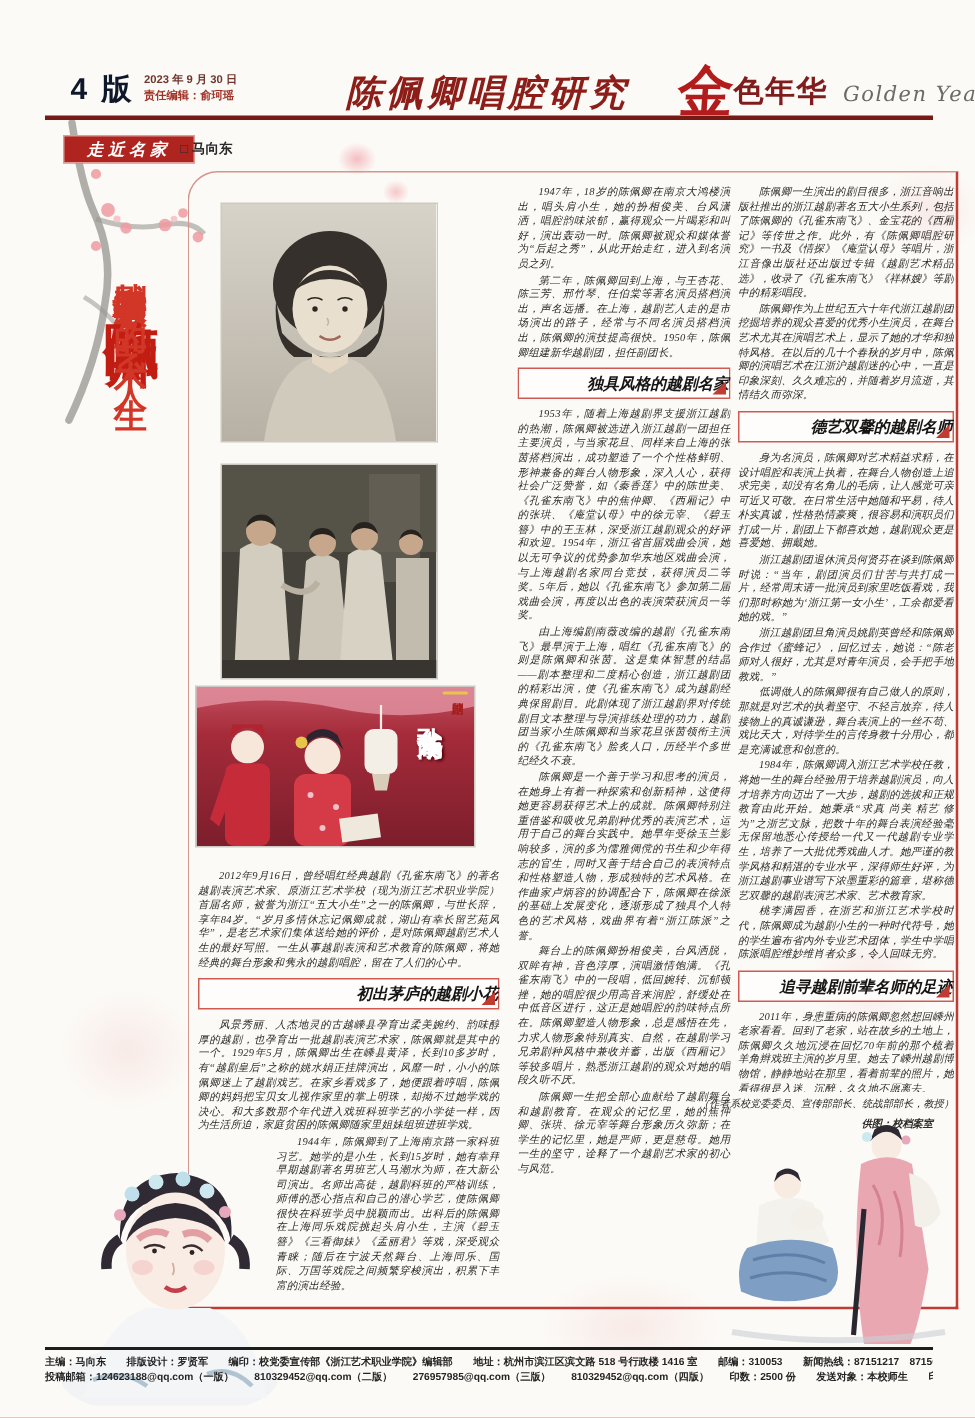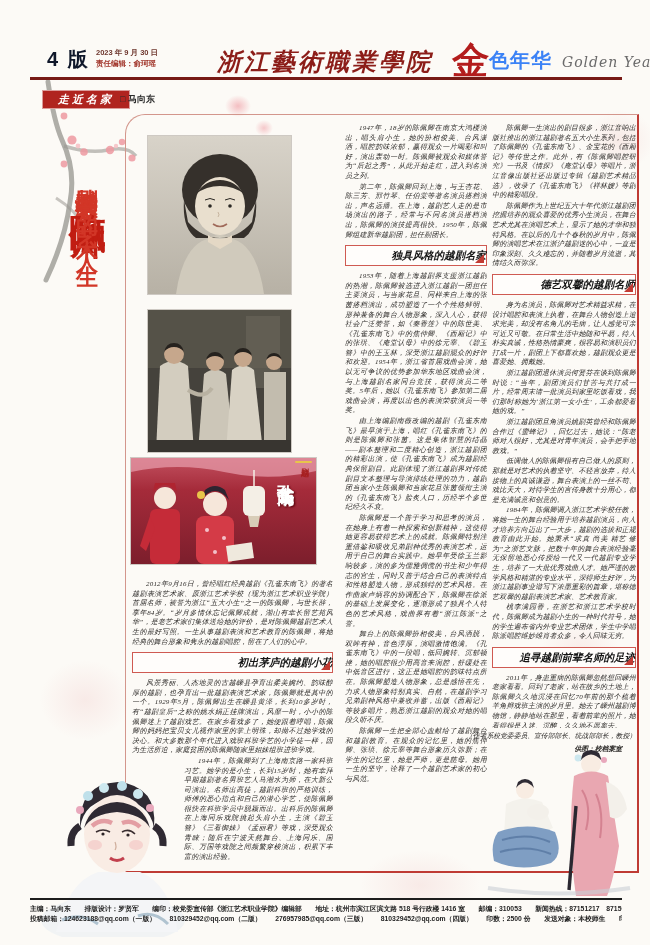--- a/index.html
+++ b/index.html
@@ -16,21 +16,21 @@
   #date-block{position:absolute;left:96px;top:47px;font-family:"Liberation Sans",sans-serif;
     font-size:7.5px;font-weight:bold;color:#6e372e;line-height:11px;}
   #date-block .editor{color:#a03328;}
   #masthead{position:absolute;left:212px;top:46px;width:226px;text-align:center;
     font-family:"DejaVu Serif",serif;font-weight:bold;font-style:italic;
     font-size:24px;color:#8c1d18;letter-spacing:3px;}
   #brand{position:absolute;left:452px;top:36px;width:190px;white-space:nowrap;}
   #brand .b-first{font-family:"DejaVu Serif",serif;font-weight:bold;font-size:37px;
     color:#b31c1c;display:inline-block;transform:skewX(-4deg);vertical-align:-6px;}
   #brand .b-rest{font-family:"Liberation Sans",sans-serif;font-weight:bold;font-size:20px;
-    color:#3b82f6;letter-spacing:1px;}
+    color:#7f1d1d;letter-spacing:1px;}
   #brand .b-en{font-family:"DejaVu Serif",serif;font-style:italic;font-size:14px;
     color:#6a6a6a;margin-left:6px;letter-spacing:1px;}
   #header-rule{position:absolute;left:30px;top:77px;width:592px;height:3px;background:#771a15;}
   
   #tag-label{position:absolute;left:42px;top:90px;background:#b0241f;color:#fff;
     font-family:"Liberation Serif",serif;font-style:italic;font-weight:bold;font-size:11px;
     padding:2px 16px;letter-spacing:3px;box-shadow:inset 0 0 0 1px rgba(255,255,255,.55);}
   #byline{position:absolute;left:120px;top:93px;font-family:"Liberation Sans",sans-serif;
     font-size:9px;font-weight:bold;color:#2b2b2b;}
   
@@ -87,21 +87,21 @@
 <div class="blob" style="left:585px;top:110px;width:70px;height:60px;"></div>
 <div class="blob" style="left:40px;top:660px;width:90px;height:80px;"></div>
 <div class="blob" style="left:360px;top:850px;width:120px;height:70px;"></div>
 <div class="blob" style="left:540px;top:620px;width:80px;height:70px;"></div>
 
 <div id="page-no">4 版</div>
 <div id="date-block">
   <div>2023 年 9 月 30 日</div>
   <div class="editor">责任编辑：俞珂瑶</div>
 </div>
-<div id="masthead">浙江藝術職業學院</div>
+<div id="masthead">陈佩卿唱腔研究</div>
 <div id="brand">
   <span class="b-first">金</span><span class="b-rest">色年华</span>
   <span class="b-en">Golden Years</span>
 </div>
 <div id="header-rule"></div>
 
 <svg class="deco" style="left:20px;top:80px;" width="120" height="205" viewBox="0 0 120 205">
   <path d="M28,2 q6,40 14,58 q14,30 8,62 q-5,38 -24,78" stroke="#8f8d88" stroke-width="5" fill="none" opacity=".7" stroke-linecap="round"></path>
   <path d="M44,66 q26,8 44,4 q20,-4 28,6" stroke="#9a9792" stroke-width="3.5" fill="none" opacity=".6"></path>
   <path d="M36,118 q20,12 30,32" stroke="#9a9792" stroke-width="3" fill="none" opacity=".55"></path>

